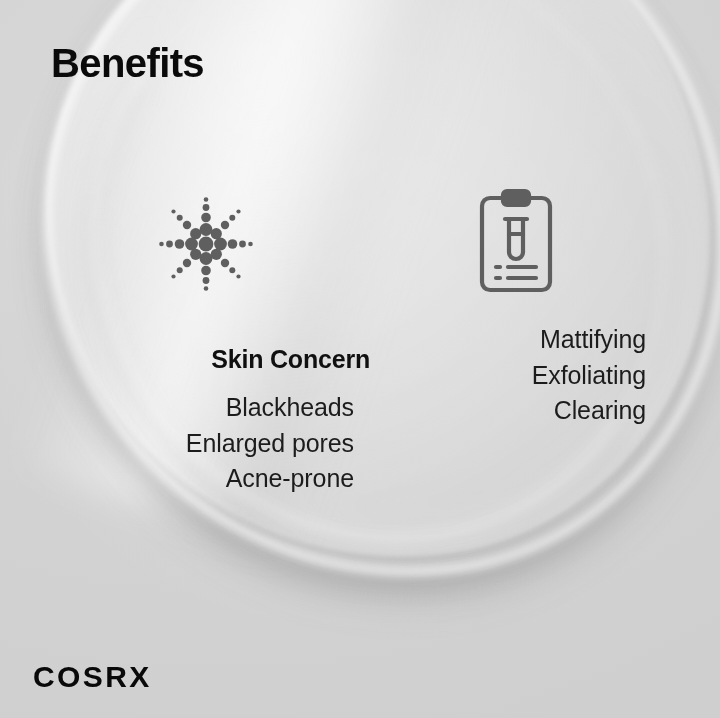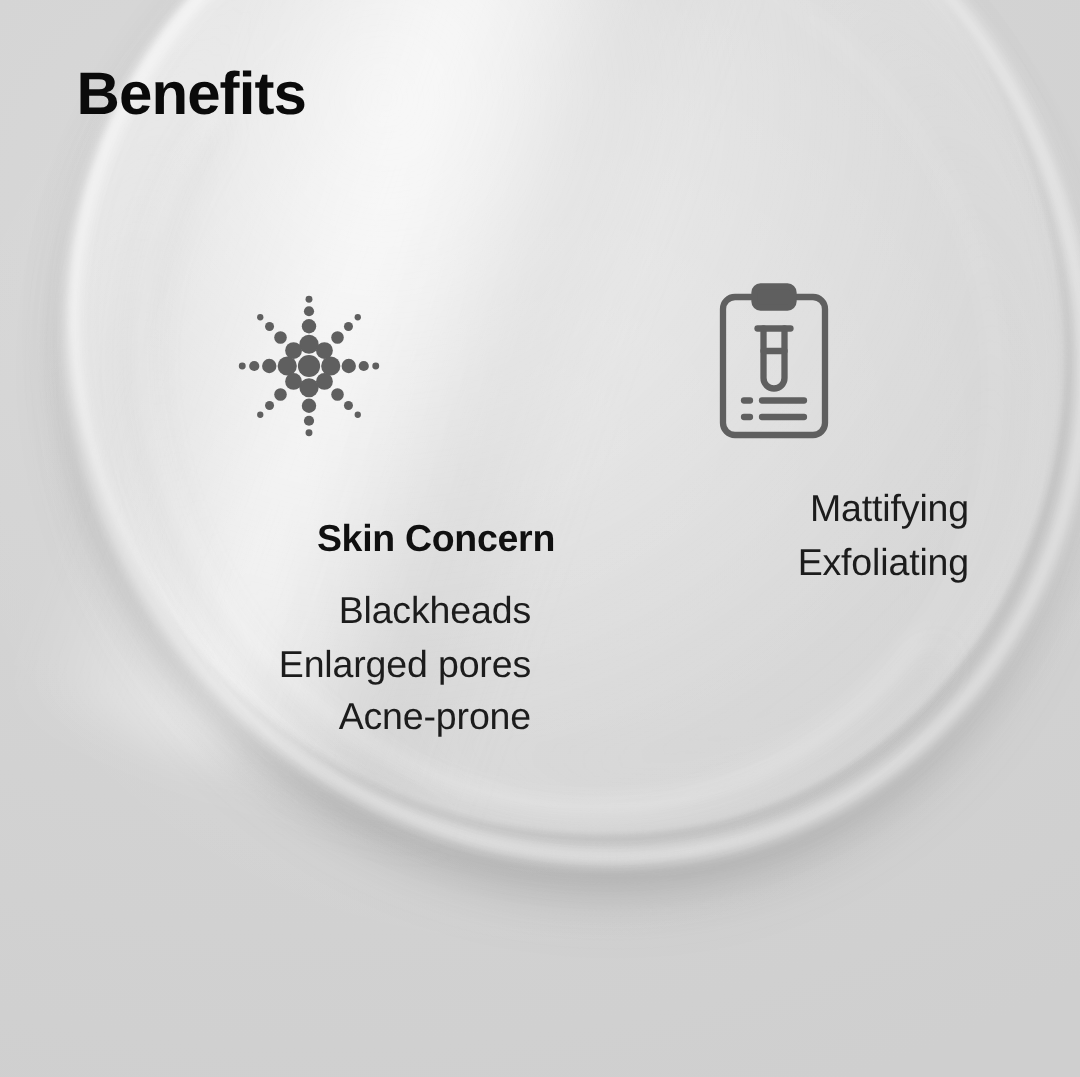--- a/index.html
+++ b/index.html
@@ -306,20 +306,22 @@
               <line x1="28" y1="90" x2="32" y2="90"></line>
               <line x1="40" y1="90" x2="68" y2="90"></line>
             </svg>
           </span>
         </div>
 
 
         <ul class="col-list">
           <li>Mattifying</li>
           <li>Exfoliating</li>
+          <li>Clearing</li>
         </ul>
       </div>
 
     </div>
 
+    <div class="brand-logo">COSRX</div>
 
   </div>
 </div>
 
 </body></html>

